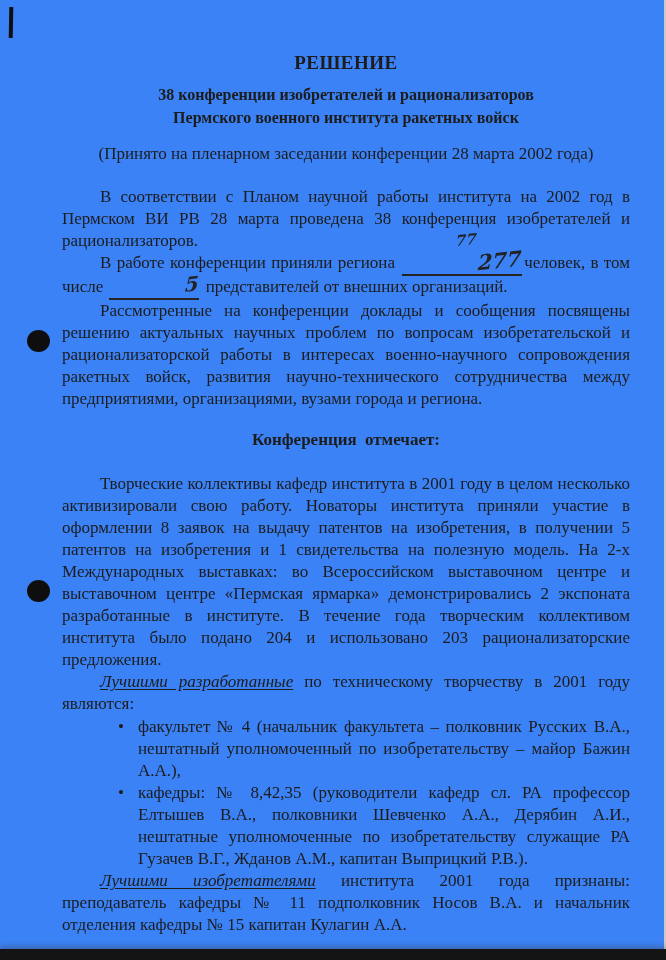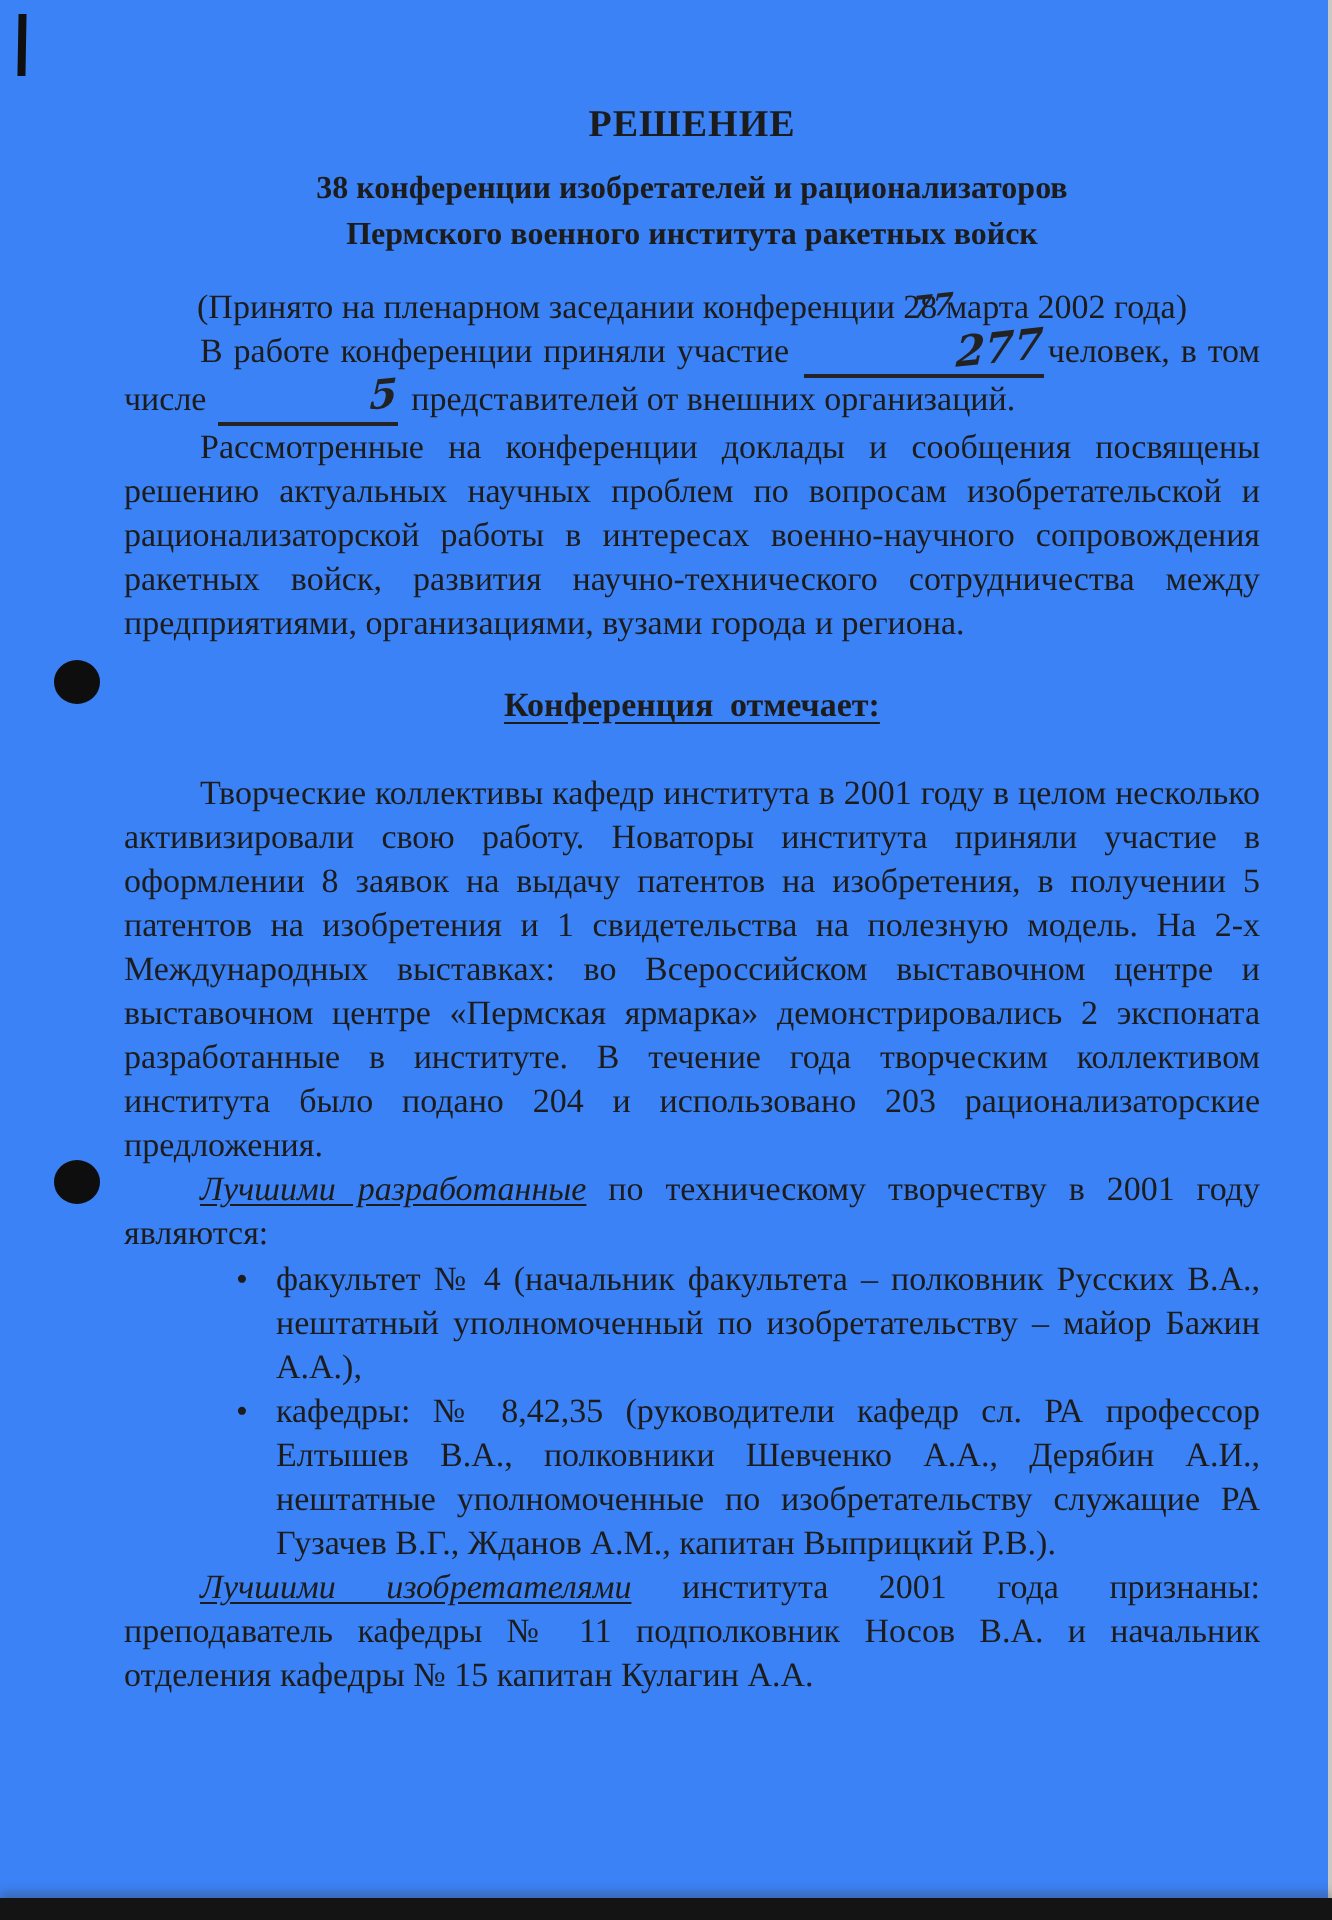--- a/index.html
+++ b/index.html
@@ -57,21 +57,21 @@
     margin: 0; font-size: 17px; line-height: 22px;
     text-align: justify; text-indent: 38px;
   }
   p.first-body { margin-top: 21px; }
   .section-heading {
     margin: 20px 0 23px 0;
     font-size: 17px; font-weight: bold; text-align: center;
     word-spacing: 4px;
   }
   .section-heading .u {
-    text-decoration: underline; text-underline-offset: 3px;
+    text-underline-offset: 3px;
   }
   .lead {
     font-style: italic;
     text-decoration: underline; text-underline-offset: 2px;
   }
   ul.best-list {
     margin: 1px 0 0 0; padding: 0 0 0 54px; list-style: none;
   }
   ul.best-list li {
     position: relative; padding-left: 22px;
@@ -114,23 +114,24 @@
   <div class="right-edge-line"></div>
   <div class="bottom-band"></div>
 
   <div class="content">
 
     <h1 class="title">РЕШЕНИЕ</h1>
     <div class="subline">38 конференции изобретателей и рационализаторов</div>
     <div class="subline">Пермского военного института ракетных войск</div>
     <p class="adopted">(Принято на пленарном заседании конференции 28 марта 2002 года)</p>
 
+    <p class="body-p first-body">В соответствии с Планом научной работы института на 2002 год в Пермском ВИ РВ 28 марта проведена 38 конференция изобретателей и рационализаторов.</p>
 
 
-    <p class="body-p"><span>В работе конференции приняли участие</span>
+    <p class="body-p"><span>В работе конференции приняли региона</span>
       <span class="blank"><span class="hand hand-count">277</span><span class="hand hand-correction">77</span></span><span>человек, в том числе</span>
       <span class="blank"><span class="hand hand-external">5</span></span>
       <span>представителей от внешних организаций.</span></p>
 
     <p class="body-p">Рассмотренные на конференции доклады и сообщения посвящены решению актуальных научных проблем по вопросам изобретательской и рационализаторской работы в интересах военно-научного сопровождения ракетных войск, развития научно-технического сотрудничества между предприятиями, организациями, вузами города и региона.</p>
 
     <h2 class="section-heading"><span class="u">Конференция  отмечает:</span></h2>
 
     <p class="body-p">Творческие коллективы кафедр института в 2001 году в целом несколько активизировали свою работу. Новаторы института приняли участие в оформлении 8 заявок на выдачу патентов на изобретения, в получении 5 патентов на изобретения и 1 свидетельства на полезную модель. На 2-х Международных выставках: во Всероссийском выставочном центре и выставочном центре «Пермская ярмарка» демонстрировались 2 экспоната разработанные в институте. В течение года творческим коллективом института было подано 204 и использовано 203 рационализаторские предложения.</p>
 

